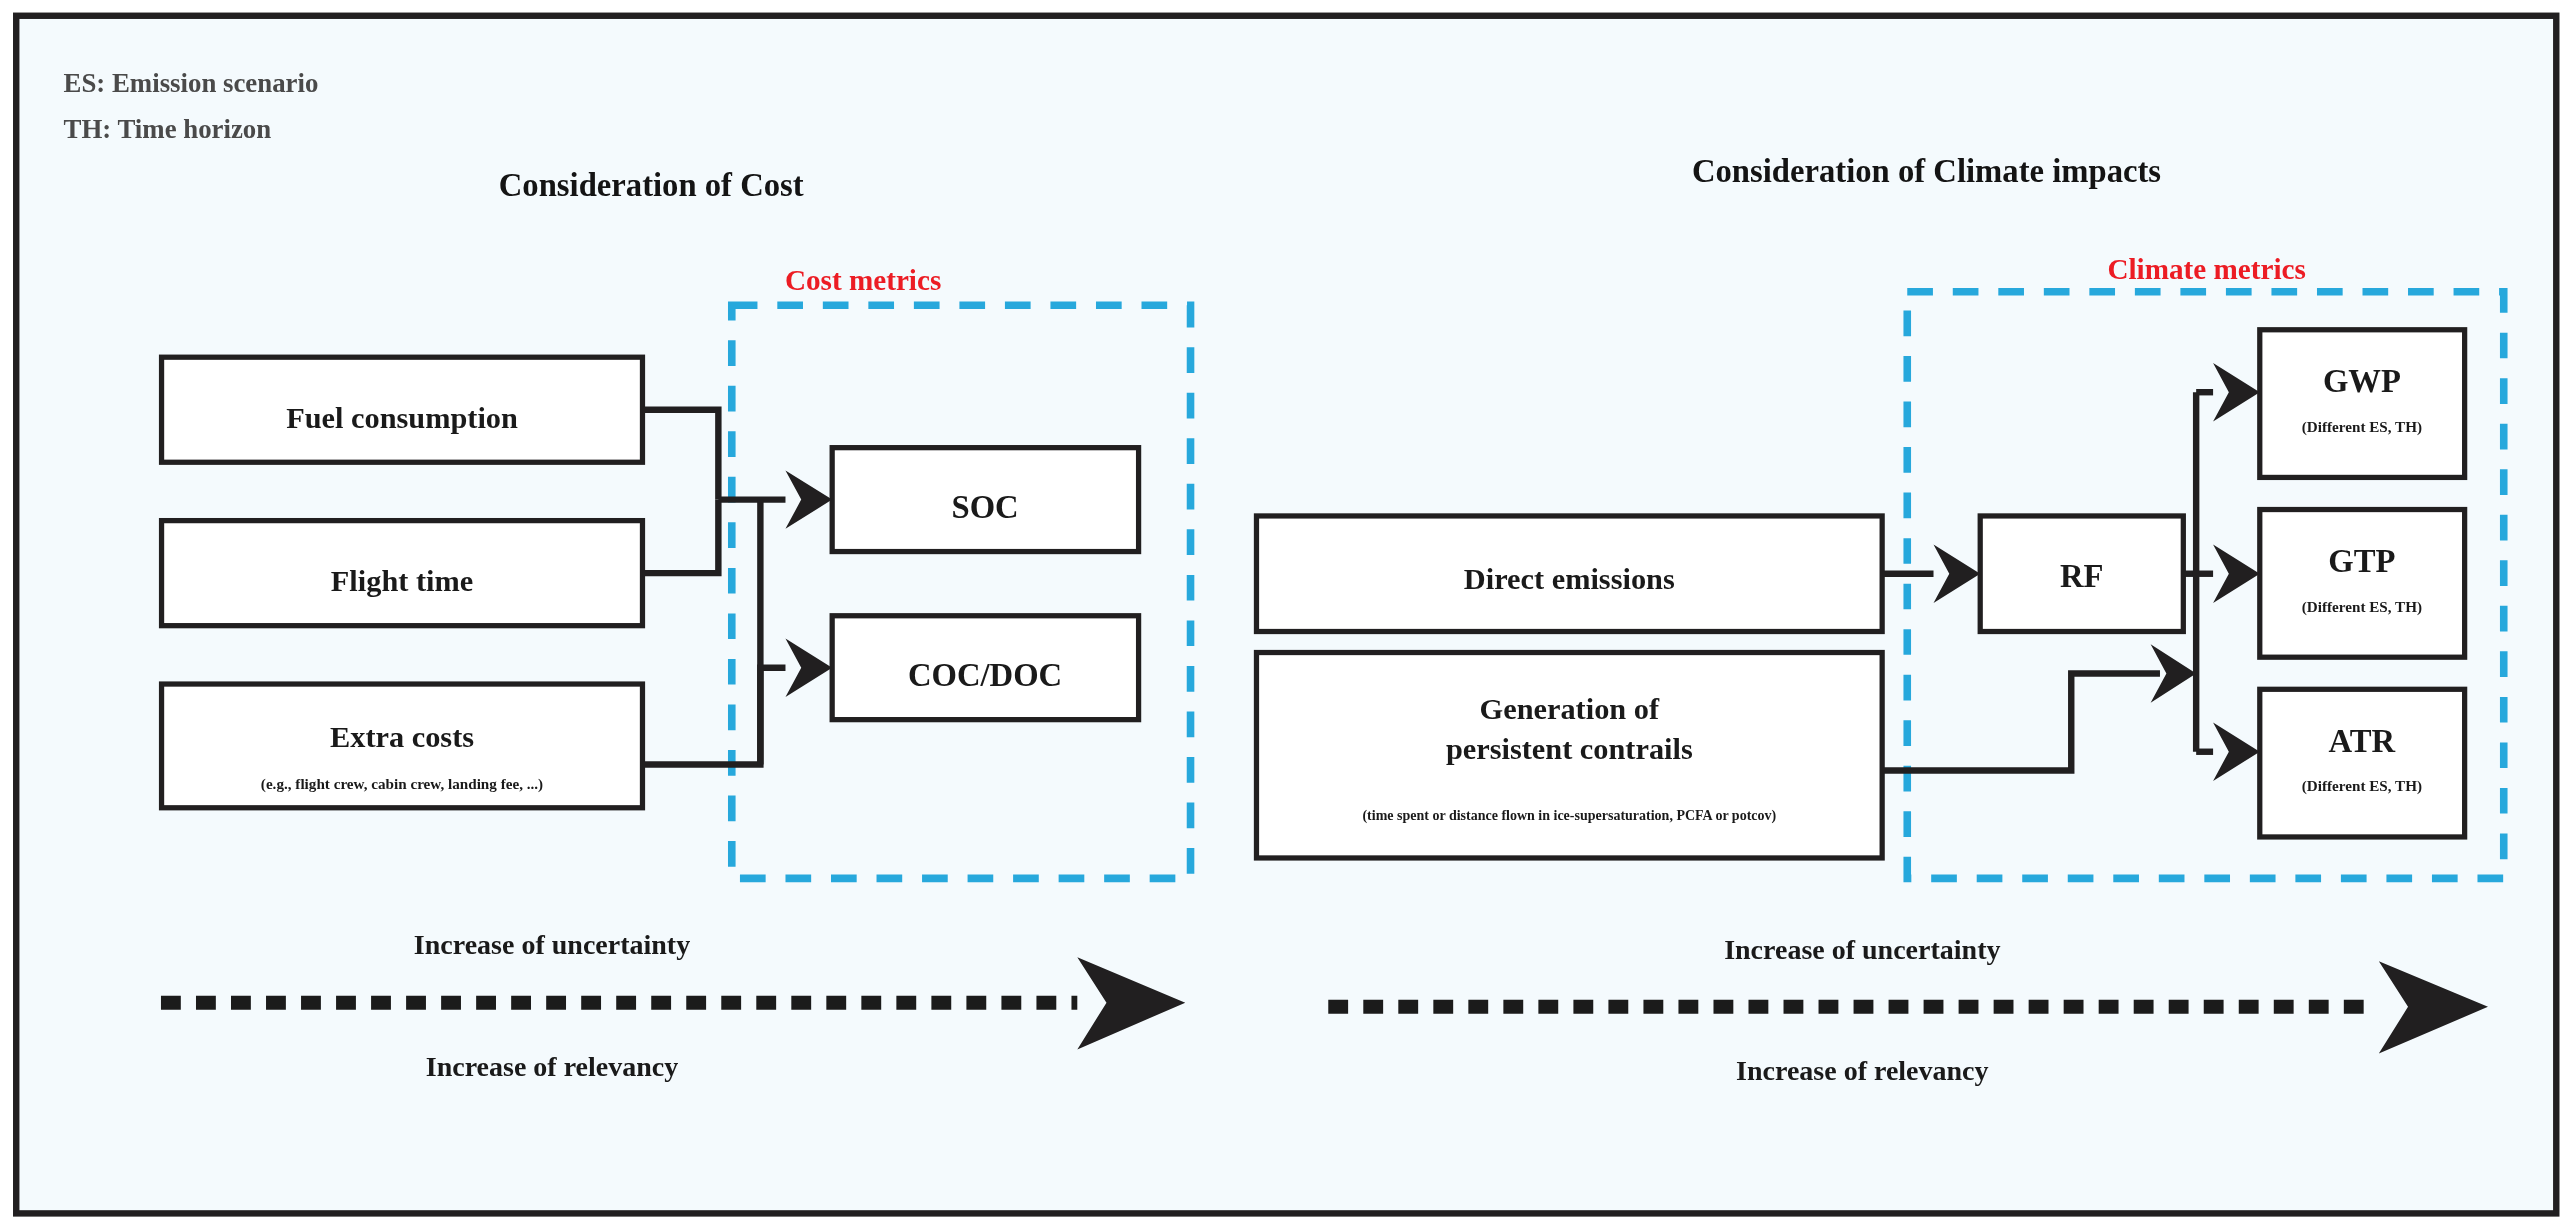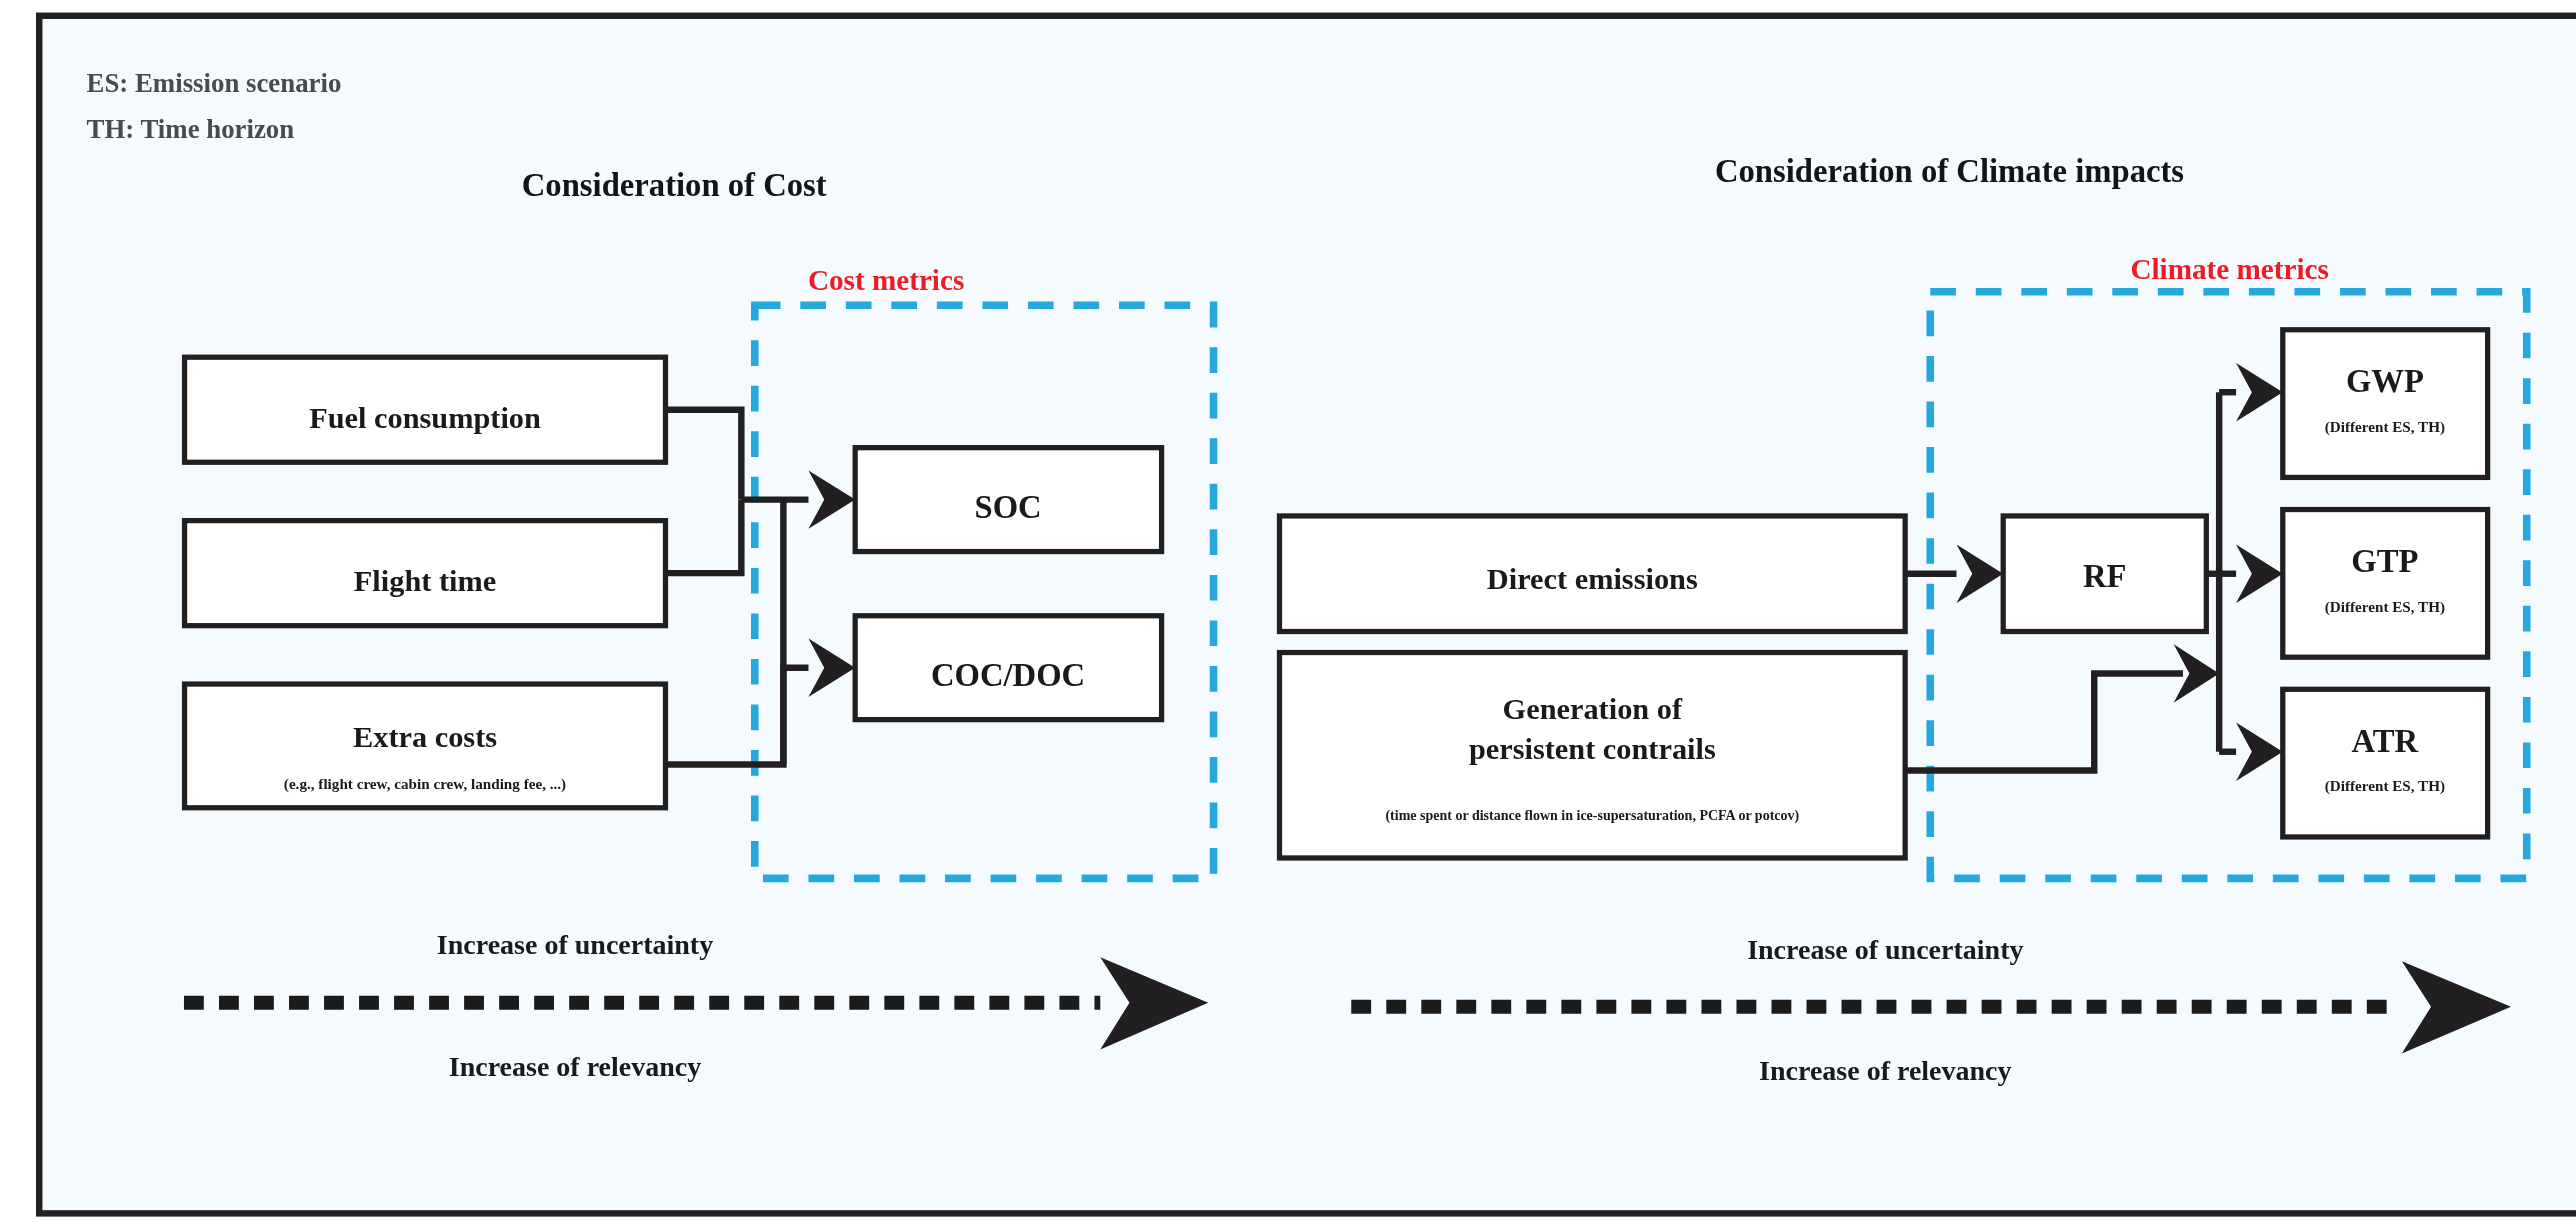--- a/index.html
+++ b/index.html
@@ -11,21 +11,20 @@
     width: 2576px;
     height: 1228px;
     font-family: "Liberation Serif", "DejaVu Serif", serif;
     overflow: hidden;
   }
   #figure-root {
     position: relative;
     width: 2264px;
     height: 1228px;
     background: #ffffff;
-    margin-left: 23px;
   }
   svg.diagram {
     display: block;
     width: 2576px;
     height: 1228px;
   }
   text {
     font-family: "Liberation Serif", "DejaVu Serif", serif;
     font-weight: bold;
     fill: #1a1a1a;

